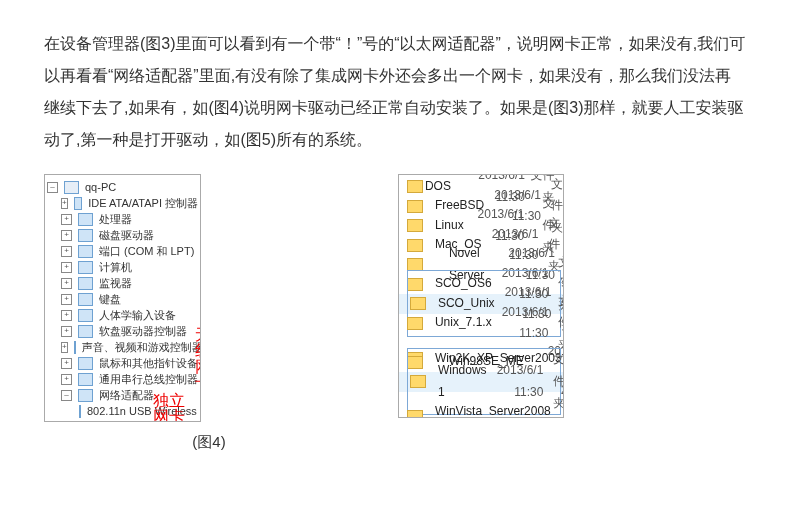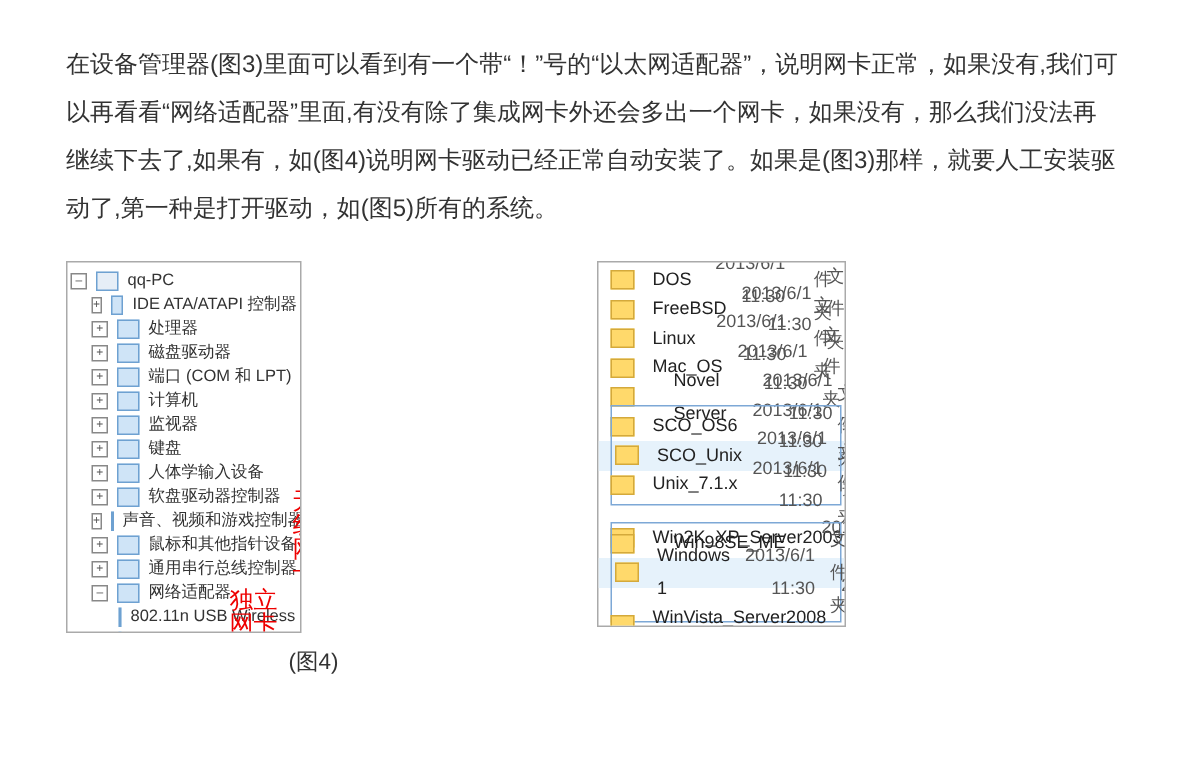--- a/index.html
+++ b/index.html
@@ -122,21 +122,21 @@
             </div>
           </div>
     </div>
     <div class="cap">(图4)</div>
   </div>
 
   <div style="flex:1;max-width:51%">
     <div class="fig">
       <div class="files" id="files">
             <div class="frow">
-              <div style="display: flex; align-items: center; width: 100%; gap: 10px;">
+              <div style="display: flex; align-items: center; width: 100%; ">
                 <span class="fico"></span>
                 <span class="fname">DOS</span>
                 <span class="fdate">2013/6/1 11:30</span>
                 <span class="ftype">文件夹</span>
               </div>
             </div>
             <div class="frow">
               <div style="display: flex; align-items: center; width: 100%; gap: 10px;">
                 <span class="fico"></span>
                 <span class="fname">FreeBSD</span>

